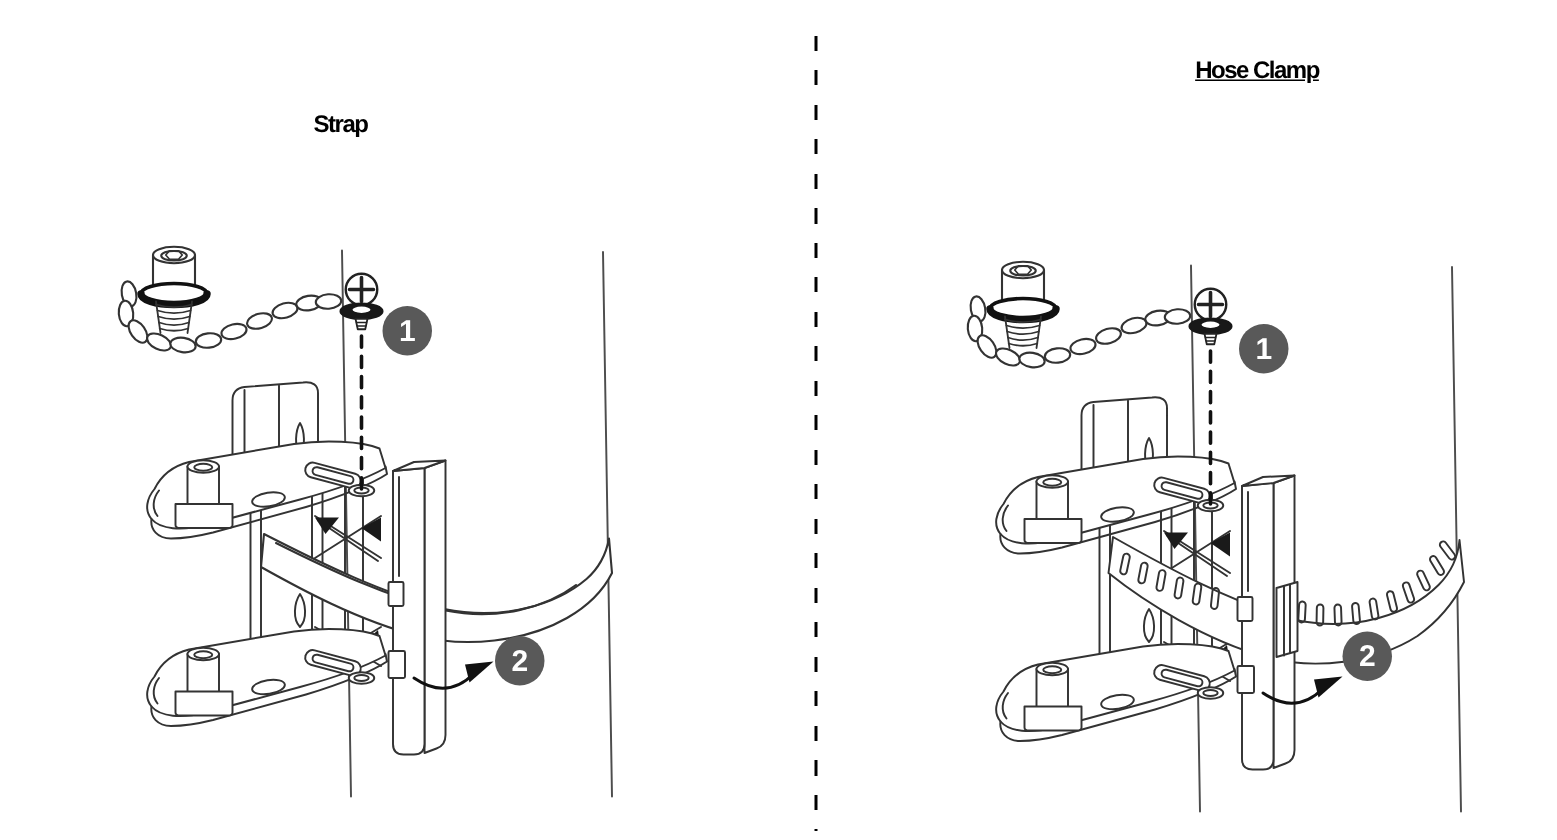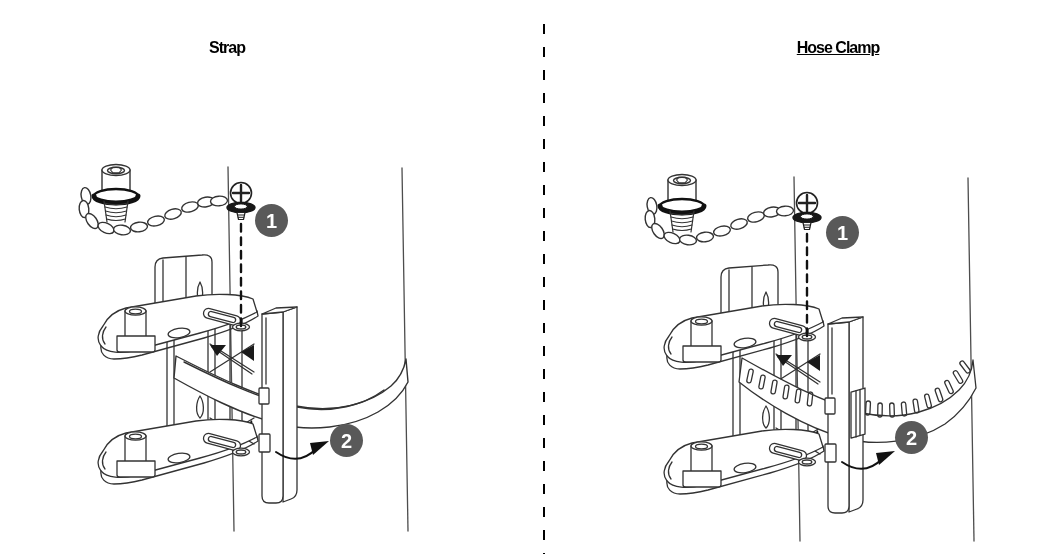--- a/index.html
+++ b/index.html
@@ -2,21 +2,21 @@
 <html><head>
 <meta charset="utf-8">
 <style>
   html,body{margin:0;padding:0;background:#fff;}
   #stage{position:relative;width:1038px;height:560px;background:#fff;overflow:hidden;
          font-family:"Liberation Sans", sans-serif;}
   .panel-title{position:absolute;top:40px;width:340px;text-align:center;
 ardly
     font-size:44px;font-weight:bold;letter-spacing:-1px;color:#000;line-height:1.05;}
   .panel-title{font-family:"Liberation Sans", sans-serif;}
-  #title-left{left:57px;}
+  #title-left{left:57px;margin-top:36px;}
   #title-right{left:668px;text-decoration:underline;}
   #divider{position:absolute;left:543px;top:24px;width:2px;height:530px;
     background:repeating-linear-gradient(180deg,#000 0 10px,transparent 10px 23px);}
   #art{position:absolute;left:0;top:0;width:1038px;height:560px;}
   .badge{position:absolute;width:33px;height:33px;border-radius:50%;
     background:#595959;color:#fff;display:flex;align-items:center;justify-content:center;
     font-size:20px;font-weight:bold;line-height:1;}
   #badge-1-left{left:255px;top:204px;}
   #badge-2-left{left:330px;top:424px;}
   #badge-1-right{left:826px;top:216px;}

